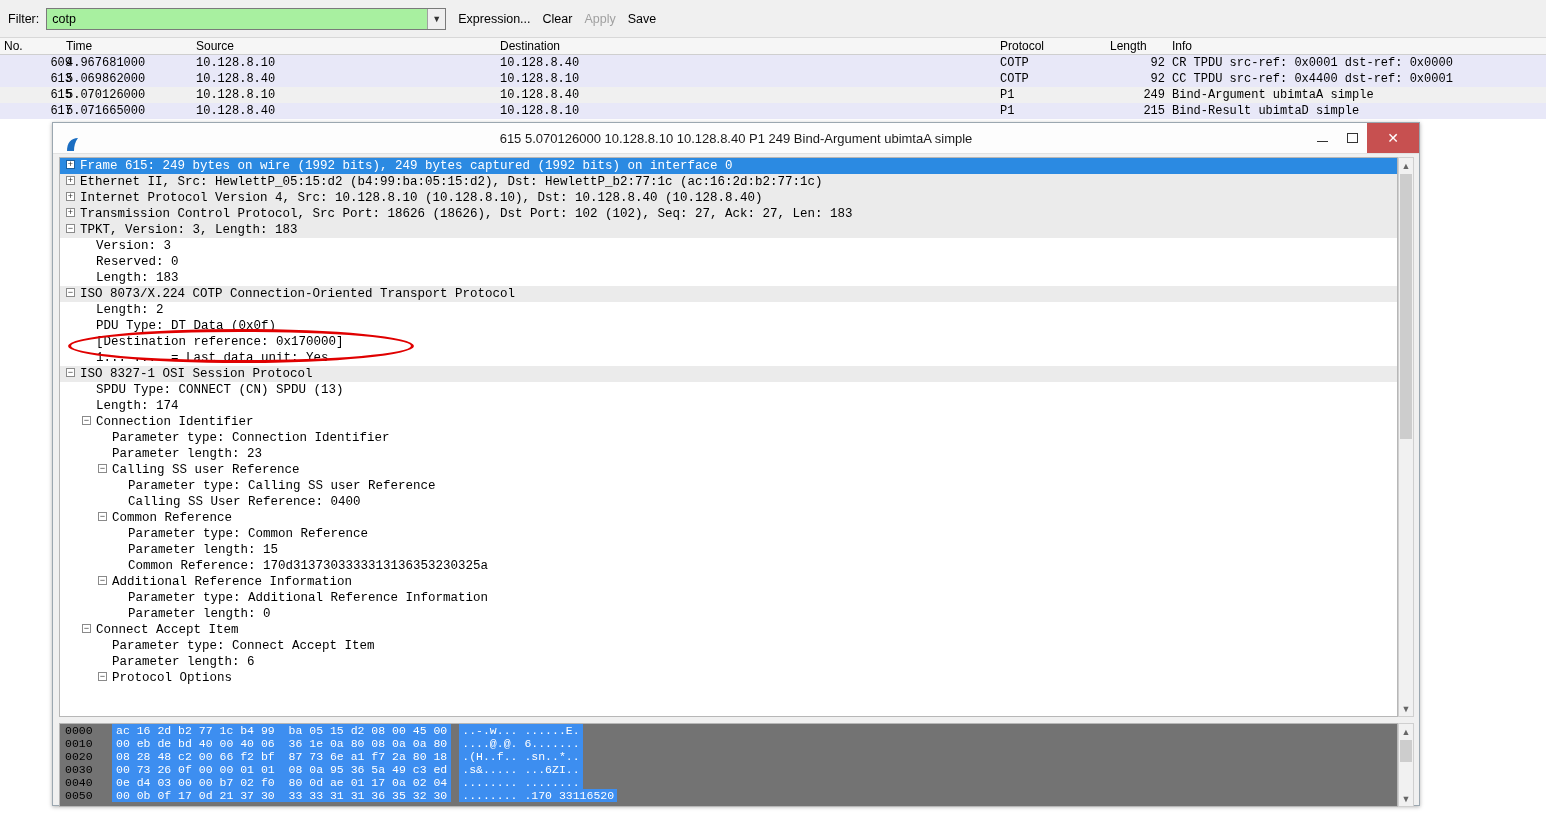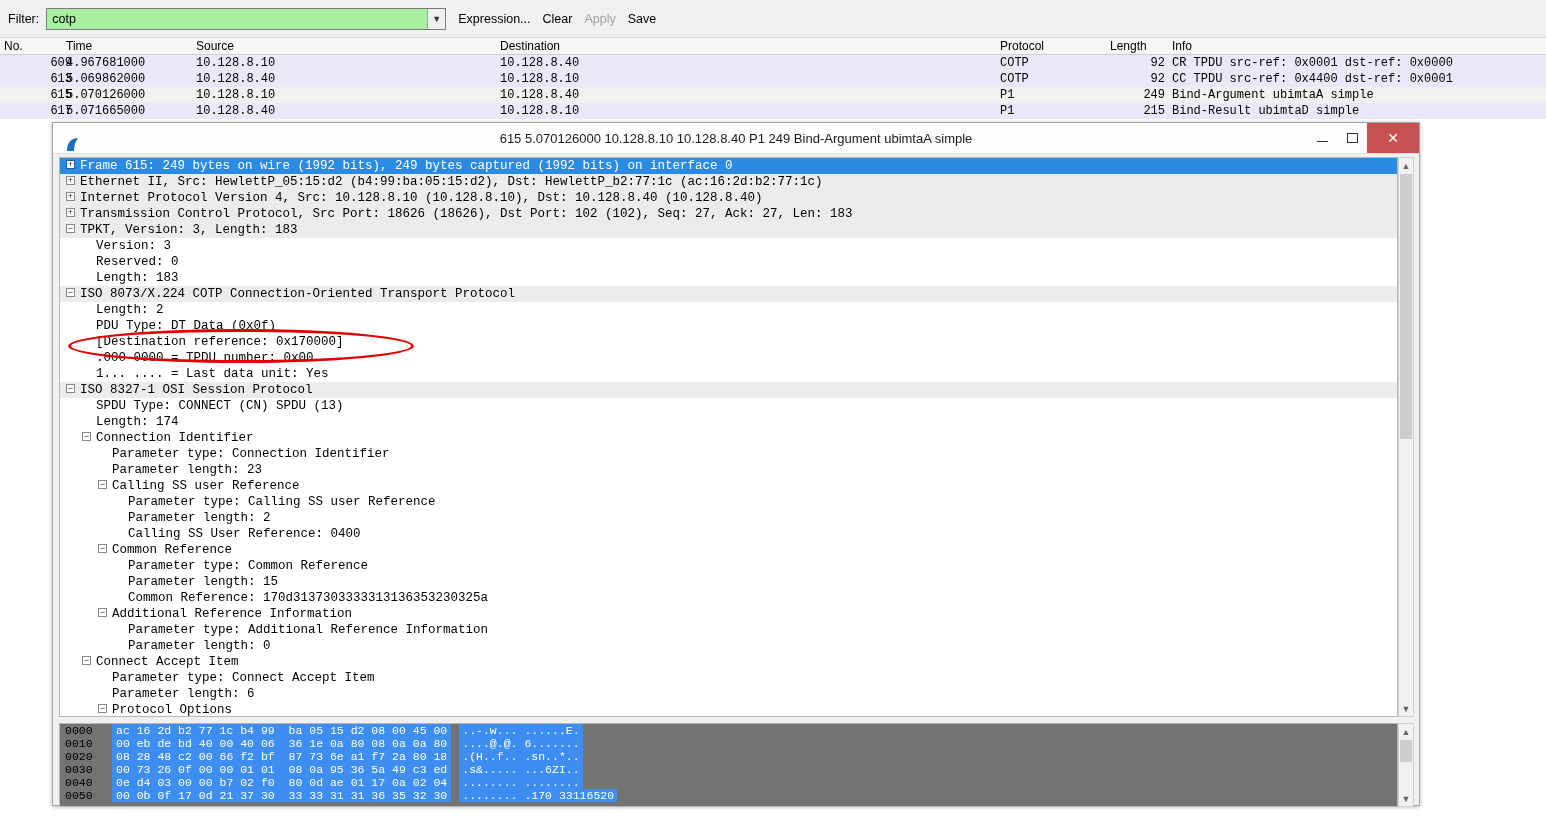--- a/index.html
+++ b/index.html
@@ -249,31 +249,29 @@
           <div class="tline hdr"><span class="tw" style="width: 6px;"></span><span class="twig">+</span><span>Internet Protocol Version 4, Src: 10.128.8.10 (10.128.8.10), Dst: 10.128.8.40 (10.128.8.40)</span></div>
           <div class="tline hdr"><span class="tw" style="width: 6px;"></span><span class="twig">+</span><span>Transmission Control Protocol, Src Port: 18626 (18626), Dst Port: 102 (102), Seq: 27, Ack: 27, Len: 183</span></div>
           <div class="tline hdr"><span class="tw" style="width: 6px;"></span><span class="twig">−</span><span>TPKT, Version: 3, Length: 183</span></div>
           <div class="tline"><span class="tw" style="width: 22px;"></span><span class="twig blank"></span><span>Version: 3</span></div>
           <div class="tline"><span class="tw" style="width: 22px;"></span><span class="twig blank"></span><span>Reserved: 0</span></div>
           <div class="tline"><span class="tw" style="width: 22px;"></span><span class="twig blank"></span><span>Length: 183</span></div>
           <div class="tline hdr"><span class="tw" style="width: 6px;"></span><span class="twig">−</span><span>ISO 8073/X.224 COTP Connection-Oriented Transport Protocol</span></div>
           <div class="tline"><span class="tw" style="width: 22px;"></span><span class="twig blank"></span><span>Length: 2</span></div>
           <div class="tline"><span class="tw" style="width: 22px;"></span><span class="twig blank"></span><span>PDU Type: DT Data (0x0f)</span></div>
           <div class="tline"><span class="tw" style="width: 22px;"></span><span class="twig blank"></span><span>[Destination reference: 0x170000]</span></div>
-          <div class="tline"><span class="tw" style="width: 22px;"></span><span class="twig blank"></span><span>.000 0000 = TPDU number: 0x00</span></div>
           <div class="tline"><span class="tw" style="width: 22px;"></span><span class="twig blank"></span><span>1... .... = Last data unit: Yes</span></div>
           <div class="tline hdr"><span class="tw" style="width: 6px;"></span><span class="twig">−</span><span>ISO 8327-1 OSI Session Protocol</span></div>
           <div class="tline"><span class="tw" style="width: 22px;"></span><span class="twig blank"></span><span>SPDU Type: CONNECT (CN) SPDU (13)</span></div>
           <div class="tline"><span class="tw" style="width: 22px;"></span><span class="twig blank"></span><span>Length: 174</span></div>
           <div class="tline"><span class="tw" style="width: 22px;"></span><span class="twig">−</span><span>Connection Identifier</span></div>
           <div class="tline"><span class="tw" style="width: 38px;"></span><span class="twig blank"></span><span>Parameter type: Connection Identifier</span></div>
           <div class="tline"><span class="tw" style="width: 38px;"></span><span class="twig blank"></span><span>Parameter length: 23</span></div>
           <div class="tline"><span class="tw" style="width: 38px;"></span><span class="twig">−</span><span>Calling SS user Reference</span></div>
           <div class="tline"><span class="tw" style="width: 54px;"></span><span class="twig blank"></span><span>Parameter type: Calling SS user Reference</span></div>
-          <div class="tline"><span class="tw" style="width: 54px;"></span><span class="twig blank"></span><span>Parameter length: 2</span></div>
           <div class="tline"><span class="tw" style="width: 54px;"></span><span class="twig blank"></span><span>Calling SS User Reference: 0400</span></div>
           <div class="tline"><span class="tw" style="width: 38px;"></span><span class="twig">−</span><span>Common Reference</span></div>
           <div class="tline"><span class="tw" style="width: 54px;"></span><span class="twig blank"></span><span>Parameter type: Common Reference</span></div>
           <div class="tline"><span class="tw" style="width: 54px;"></span><span class="twig blank"></span><span>Parameter length: 15</span></div>
           <div class="tline"><span class="tw" style="width: 54px;"></span><span class="twig blank"></span><span>Common Reference: 170d3137303333313136353230325a</span></div>
           <div class="tline"><span class="tw" style="width: 38px;"></span><span class="twig">−</span><span>Additional Reference Information</span></div>
           <div class="tline"><span class="tw" style="width: 54px;"></span><span class="twig blank"></span><span>Parameter type: Additional Reference Information</span></div>
           <div class="tline"><span class="tw" style="width: 54px;"></span><span class="twig blank"></span><span>Parameter length: 0</span></div>
           <div class="tline"><span class="tw" style="width: 22px;"></span><span class="twig">−</span><span>Connect Accept Item</span></div>
           <div class="tline"><span class="tw" style="width: 38px;"></span><span class="twig blank"></span><span>Parameter type: Connect Accept Item</span></div>

